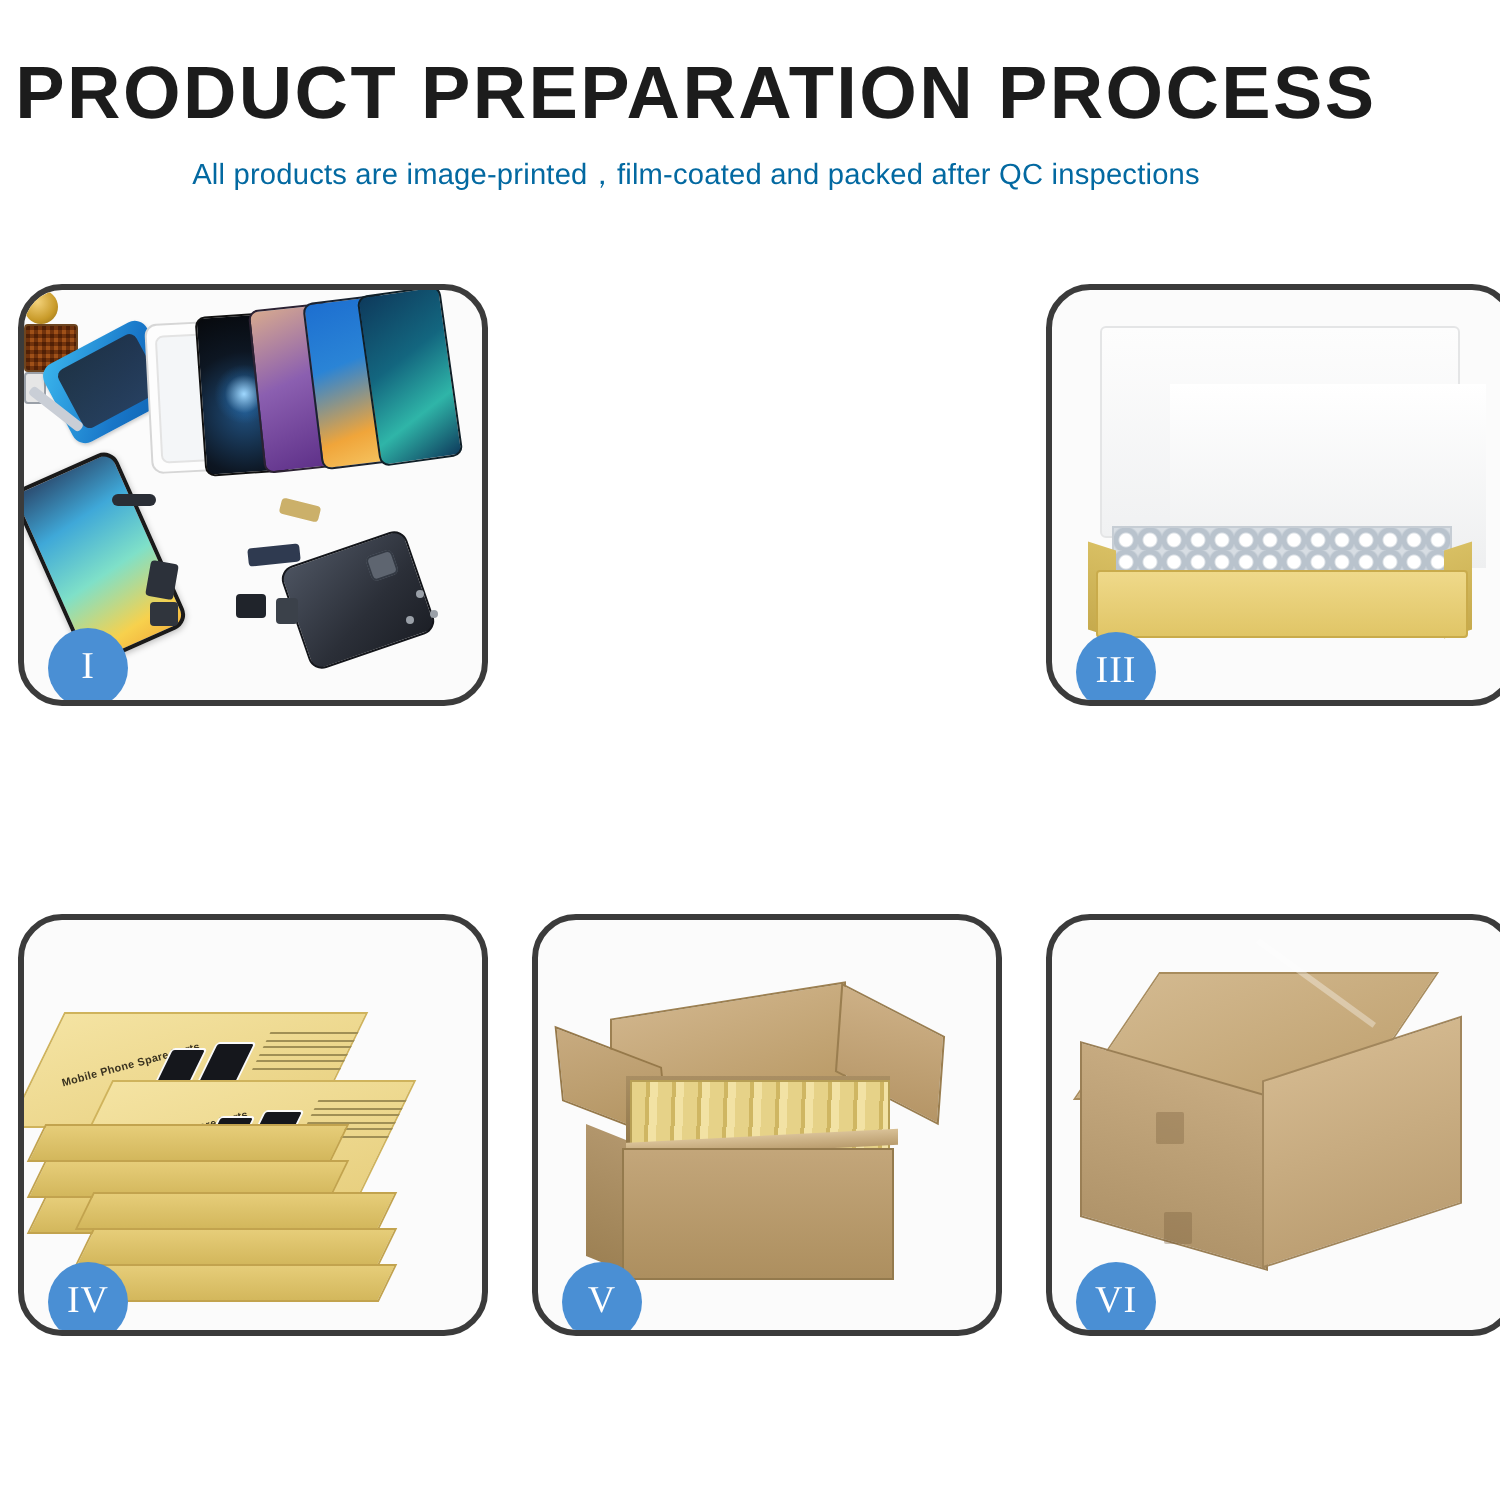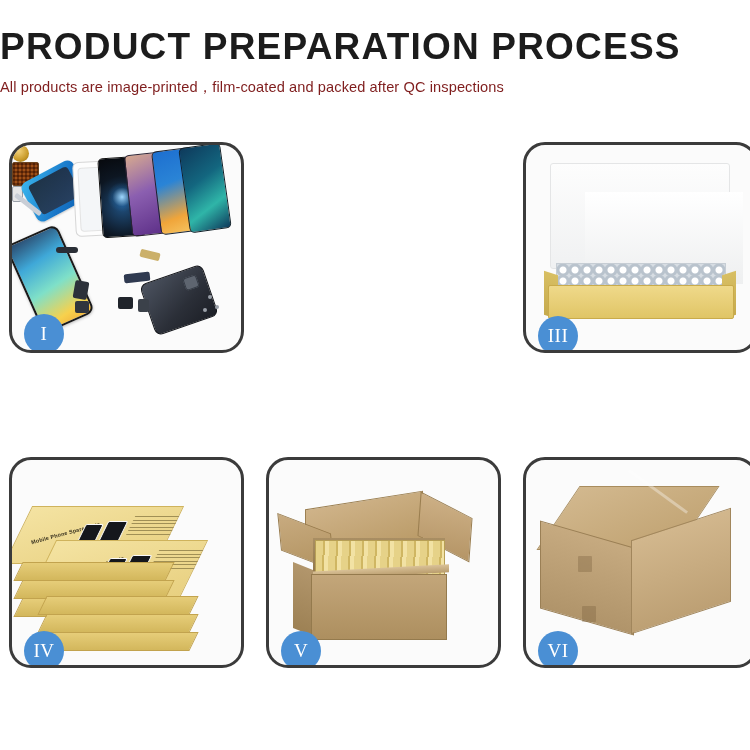--- a/index.html
+++ b/index.html
@@ -3,27 +3,27 @@
 <meta charset="utf-8">
 <style>
   html,body{margin:0;padding:0;}
   body{
     width:750px;height:750px;background:#ffffff;
     font-family:"Liberation Sans", sans-serif;
     overflow:hidden;position:relative;
   }
   .page{position:absolute;inset:0;}
 
-  .header{position:absolute;top:28px;left:0;width:696px;}
+  .header{position:absolute;top:28px;left:0;width:696px;text-align:center;}
   .title{
     font-size:37px;font-weight:700;color:#1c1c1c;
     letter-spacing:1.2px;line-height:1.05;white-space:nowrap;
   }
   .subtitle{
-    margin-top:11px;font-size:14.6px;color:#7f1d1d;
+    margin-top:11px;font-size:14.6px;color:#0369a1;
     letter-spacing:.1px;white-space:nowrap;
   }
 
   .grid{position:absolute;left:9px;top:142px;width:732px;height:534px;}
   .panel{
     position:absolute;width:229px;height:205px;
     border:3px solid #3b3b3b;border-radius:22px;
     background:#fbfbfb;overflow:hidden;
   }
   .panel .scene{position:absolute;inset:0;overflow:hidden;}

